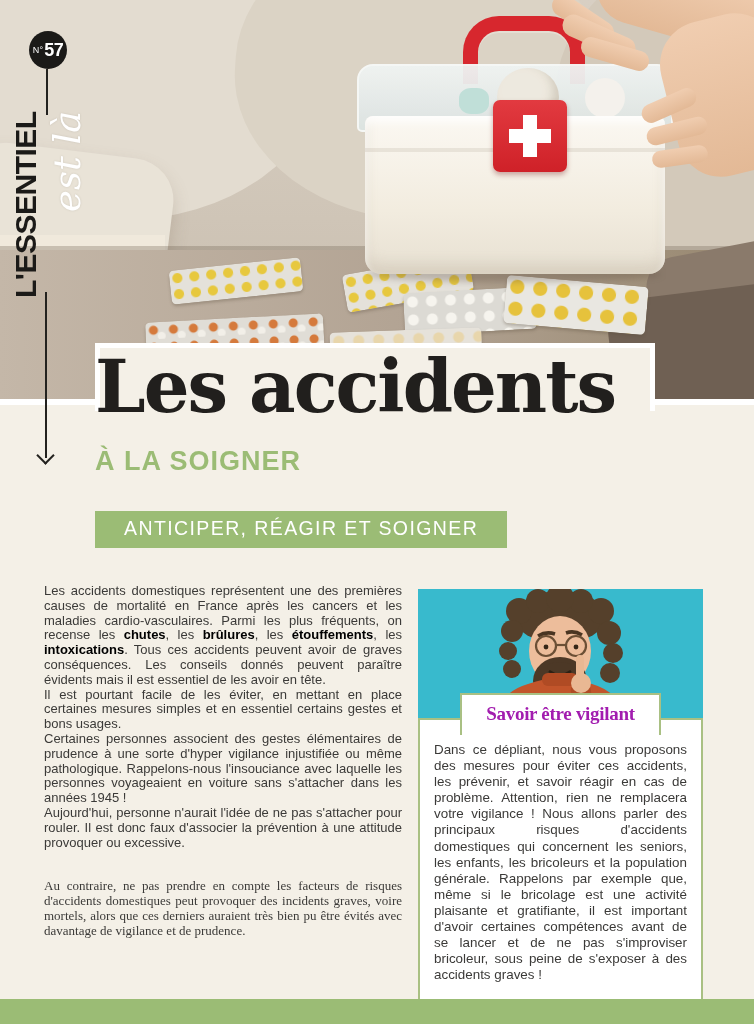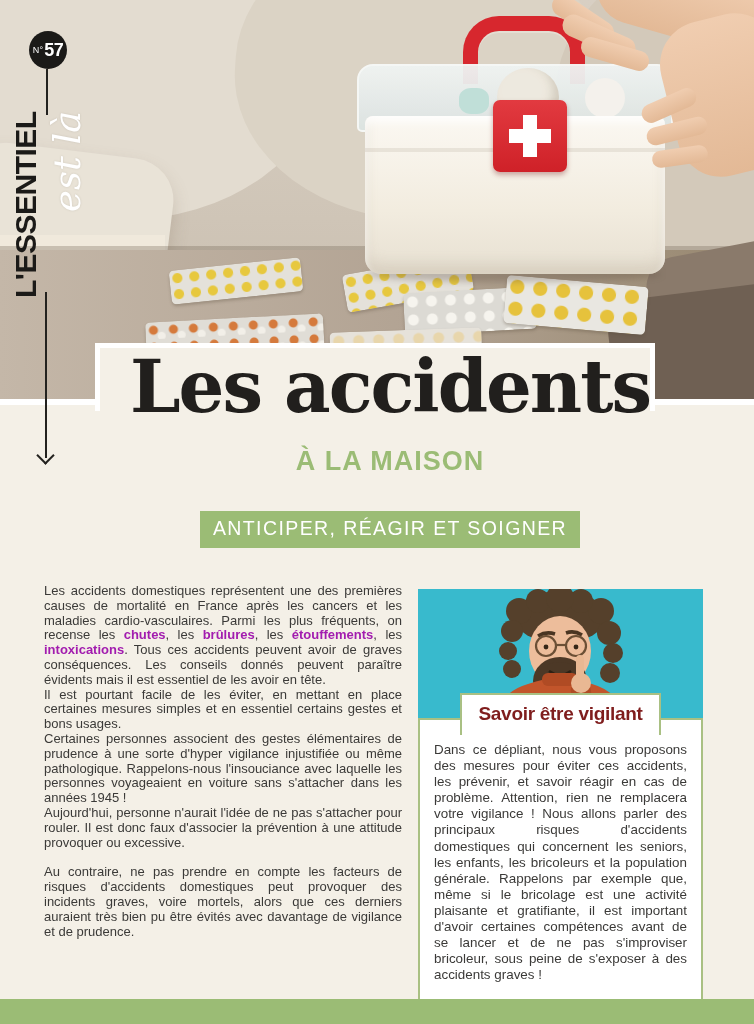--- a/index.html
+++ b/index.html
@@ -114,43 +114,43 @@
                     color:#1b1a18; white-space:nowrap; }
   .brand-script { position:absolute; left:46px; top:212px; z-index:8;
                   transform:rotate(-90deg); transform-origin:0 0;
                   font-family:"DejaVu Serif", serif; font-style:italic;
                   font-size:37px; color:#ffffff; white-space:nowrap;
                   text-shadow:0 0 2px rgba(120,110,95,.25); }
 
   
   .title-box { position:absolute; left:95px; top:343px; width:560px; height:68px;
                background:#f4f0e7; border:5px solid #fff; border-bottom:none; z-index:5; }
-  .header { position:absolute; left:110px; top:350px; width:560px; text-align:center; z-index:7; }
+  .header { position:absolute; left:95px; top:350px; width:560px; z-index:7; }
   .page-title { font-family:"DejaVu Serif", serif; font-weight:bold;
                 font-size:72px; line-height:1.04; letter-spacing:-2px; color:#211f1d; }
   .page-subtitle { margin-top:21px; font-size:27px; font-weight:bold;
                    letter-spacing:1px; color:#9bbc75; }
   .tagline-banner { display:inline-block; margin-top:34px; background:#9bbc75;
                     color:#fff; font-size:19.5px; letter-spacing:1.4px;
-                    padding:6px 13px 8px; }
+                    padding:6px 29px 8px; }
 
   
   .col-left { position:absolute; left:44px; top:584px; width:358px; z-index:6;
               font-size:13px; line-height:14.8px; color:#3b3a38; text-align:justify; }
   .col-left p { margin:0; }
-  .col-left p.gap { margin-top:15px; }
-  .col-left b { color:#a21caf; }
+  .col-left p.gap { margin-top:29px;font-family:Liberation Serif, serif; }
+  .col-left b { color:#000000; }
 
   .callout-card { position:absolute; left:418px; top:589px; width:285px; z-index:6; }
   .callout-photo { position:relative; width:285px; height:129px; overflow:hidden; }
   .callout-heading-box { position:absolute; left:42px; top:104px; width:201px;
                          background:#fff; border:2px solid #a9c083; border-bottom:none;
                          z-index:3; text-align:center; padding:8px 2px 10px; }
-  .callout-heading { font-family:Liberation Sans, sans-serif; font-weight:bold;
-                     font-size:19px; color:#7f1d1d; letter-spacing:-.3px; }
+  .callout-heading { font-family:Liberation Serif, serif; font-weight:bold;
+                     font-size:19px; color:#a21caf; letter-spacing:-.3px; }
   .callout-box { position:relative; margin-top:0; width:285px; min-height:259px;
                  background:#fff; border:2px solid #a9c083;
                  padding:22px 14px 16px; z-index:2; }
   .callout-box .body { font-size:13.4px; line-height:16.1px; color:#3b3a38; text-align:justify; }
 
   
   .footer-bar { position:absolute; left:0; bottom:0; width:754px; height:25px;
                 background:#9bbc75; z-index:6; }
 </style>
 </head>
@@ -207,21 +207,21 @@
   </div>
   <div class="vline top"></div>
   <div class="brand-script">est là</div>
   <div class="brand-vertical">L'ESSENTIEL</div>
   <div class="vline bottom"></div>
   <div class="arrowhead"></div>
 
   <div class="title-box"></div>
   <div class="header">
     <div class="page-title">Les accidents</div>
-    <div class="page-subtitle">À LA MAISON</div>
+    <div class="page-subtitle">À LA SOIGNER</div>
     <div class="tagline-banner">ANTICIPER, RÉAGIR ET SOIGNER</div>
   </div>
 
   <div class="col-left">
     <p><span>Les accidents domestiques représentent une des premières causes de mortalité en France après les cancers et les maladies cardio-vasculaires. Parmi les plus fréquents, on recense les </span><b>chutes</b><span>, les </span><b>brûlures</b><span>, les </span><b>étouffements</b><span>, les </span><b>intoxications</b><span>. Tous ces accidents peuvent avoir de graves conséquences. Les conseils donnés peuvent paraître évidents mais il est essentiel de les avoir en tête.</span></p>
     <p><span>Il est pourtant facile de les éviter, en mettant en place certaines mesures simples et en essentiel certains gestes et bons usages.</span></p>
     <p><span>Certaines personnes associent des gestes élémentaires de prudence à une sorte d'hyper vigilance injustifiée ou même pathologique. Rappelons-nous l'insouciance avec laquelle les personnes voyageaient en voiture sans s'attacher dans les années 1945 !</span></p>
     <p><span>Aujourd'hui, personne n'aurait l'idée de ne pas s'attacher pour rouler. Il est donc faux d'associer la prévention à une attitude provoquer ou excessive.</span></p>
     <p class="gap"><span>Au contraire, ne pas prendre en compte les facteurs de risques d'accidents domestiques peut provoquer des incidents graves, voire mortels, alors que ces derniers auraient très bien pu être évités avec davantage de vigilance et de prudence.</span></p>
   </div>

